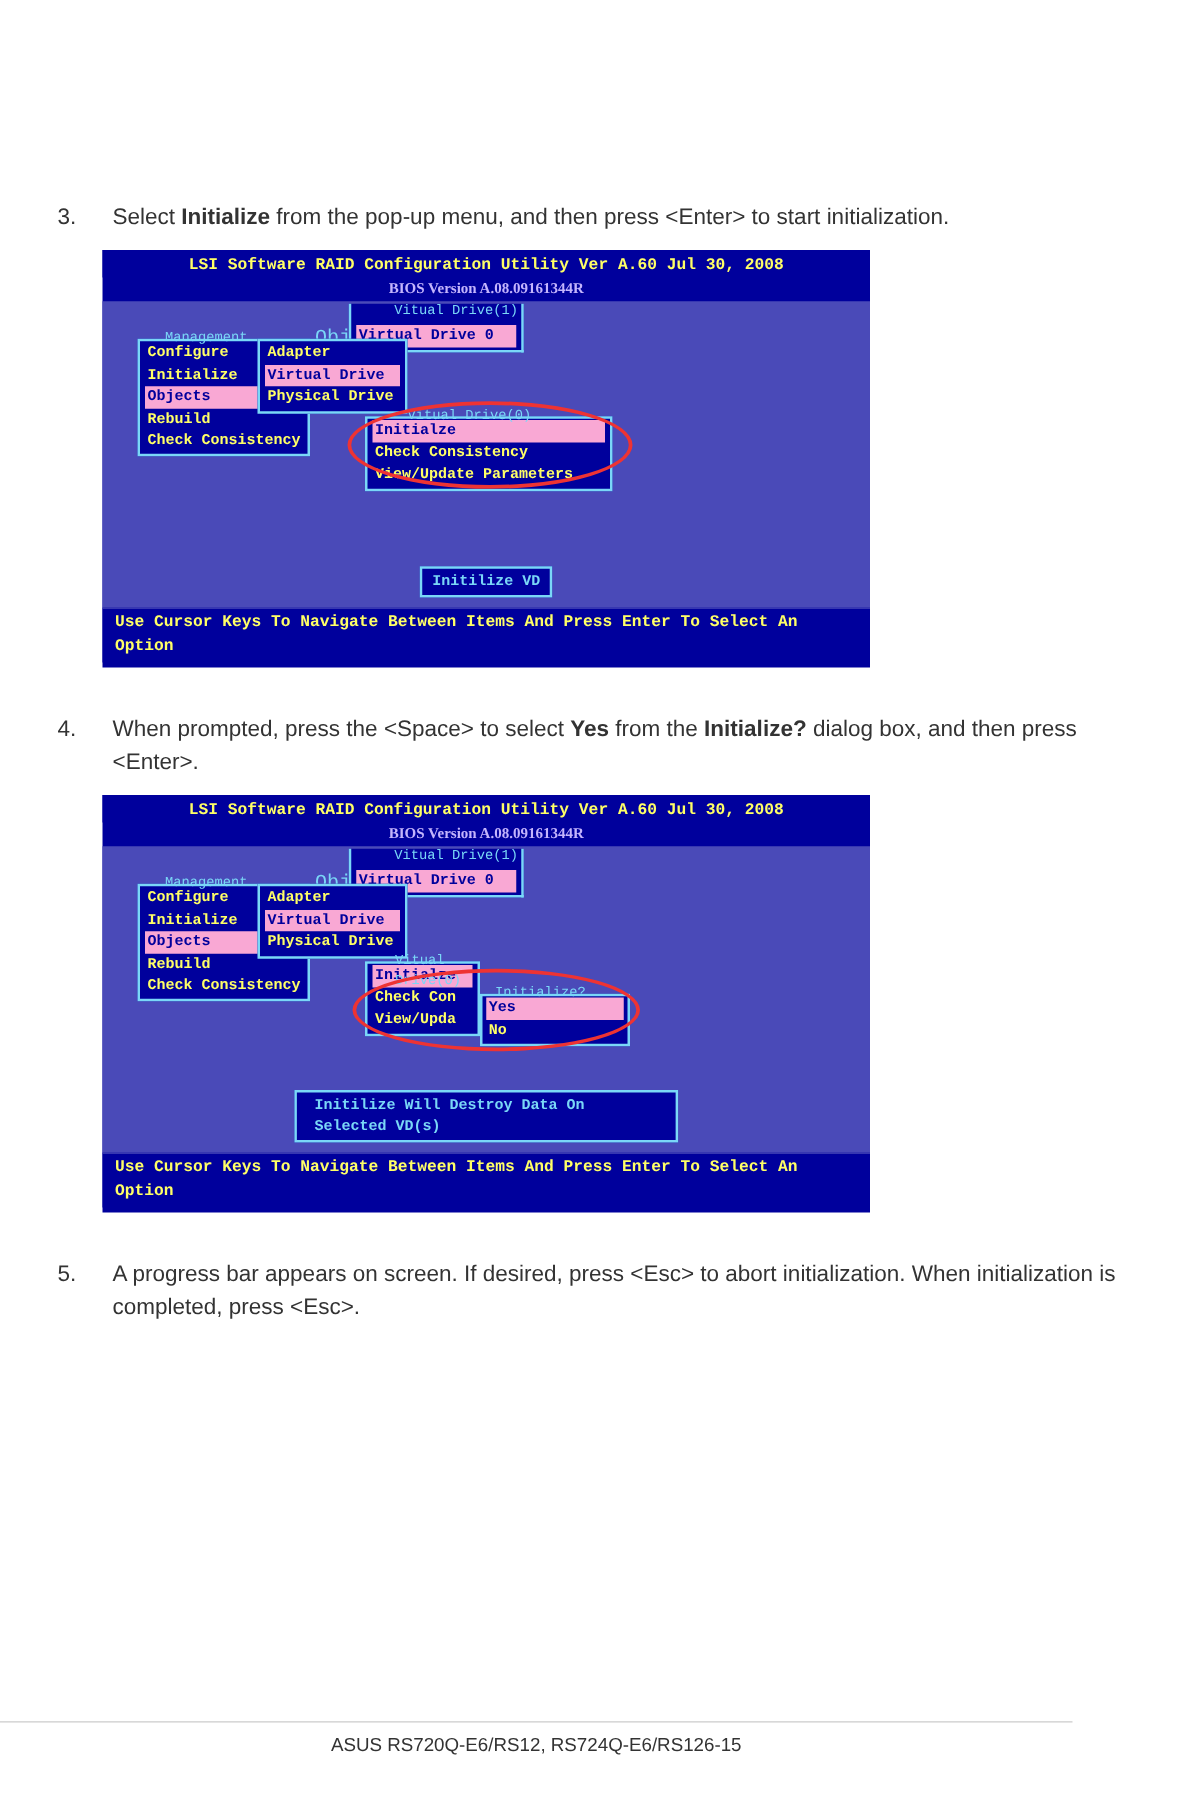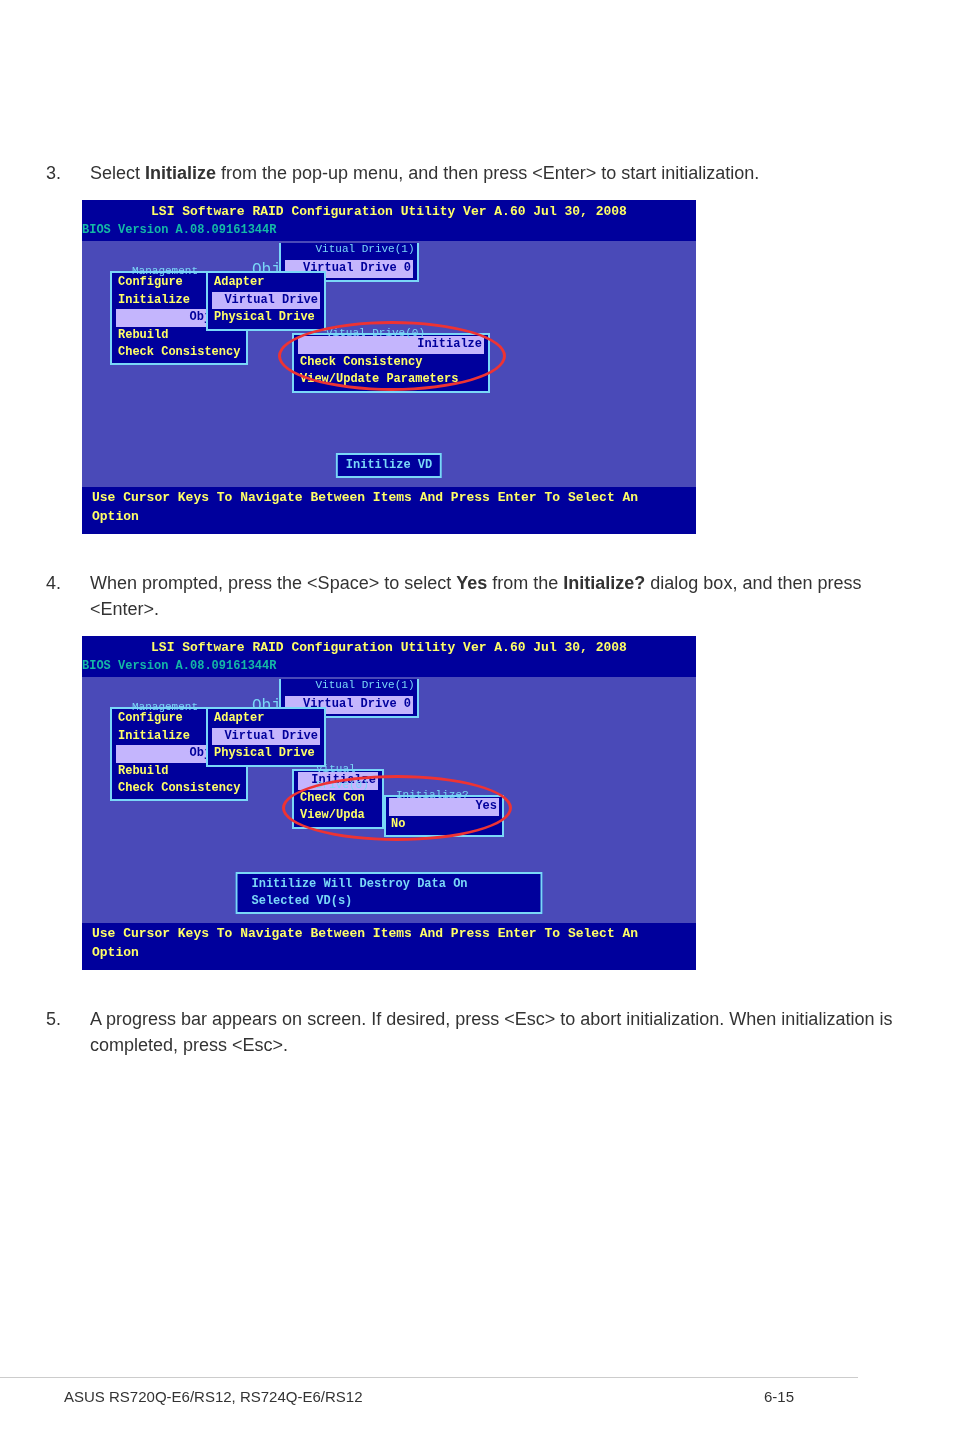--- a/index.html
+++ b/index.html
@@ -31,24 +31,26 @@
   }
   .bios-header {
     background: #00009c;
     color: #ffff66;
     text-align: center;
     padding: 3px 0 0 0;
     font-weight: bold;
     font-size: 13px;
   }
   .bios-subheader {
-    font-weight: bold;
-    color: #14b8a6;
+    text-align: center;
+    font-weight: bold;
+    color: #c4b5fd;
     font-size: 12px;
     padding-bottom: 2px;
+    font-family: Liberation Serif, serif;
   }
   .bios-body {
     background: #4a4ab8;
     margin: 0 0 0 0;
     position: relative;
     height: 245px;
     overflow: hidden;
   }
   .panel {
     position: absolute;
@@ -64,23 +66,22 @@
     background: transparent;
     padding: 0 2px;
   }
   .menu-item {
     color: #ffff66;
     font-weight: bold;
     white-space: nowrap;
     padding: 0 2px;
   }
   .menu-item.hl {
-    background: #c4b5fd;
+    background: #f9a8d4;
     color: #00009c;
-    text-align: right;
   }
   .obj-label {
     position: absolute;
     color: #7ad7f7;
     font-size: 16px;
     font-weight: normal;
   }
 
   
   .mgmt { left: 28px; top: 30px; width: 138px; }
@@ -127,21 +128,21 @@
     padding: 2px 10px 3px 10px;
     border-top: 1px solid #4a4ab8;
   }
 
   .page-footer {
     position: fixed;
     bottom: 30px;
     left: 0;
     width: 858px;
     display: flex;
-    justify-content: space-between;
+    justify-content: center;
     font-size: 15px;
     color: #333;
     padding: 0 64px 0 64px;
     border-top: 1px solid #ccc;
   }
   .page-footer div { padding-top: 8px; }
 </style>
 </head>
 <body>
 

